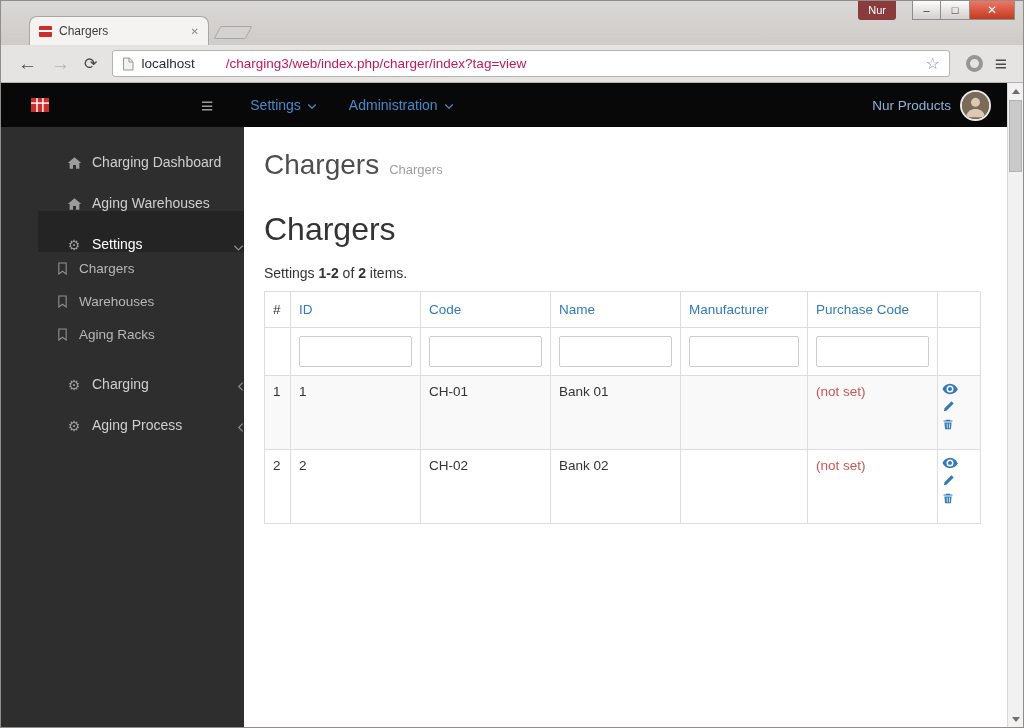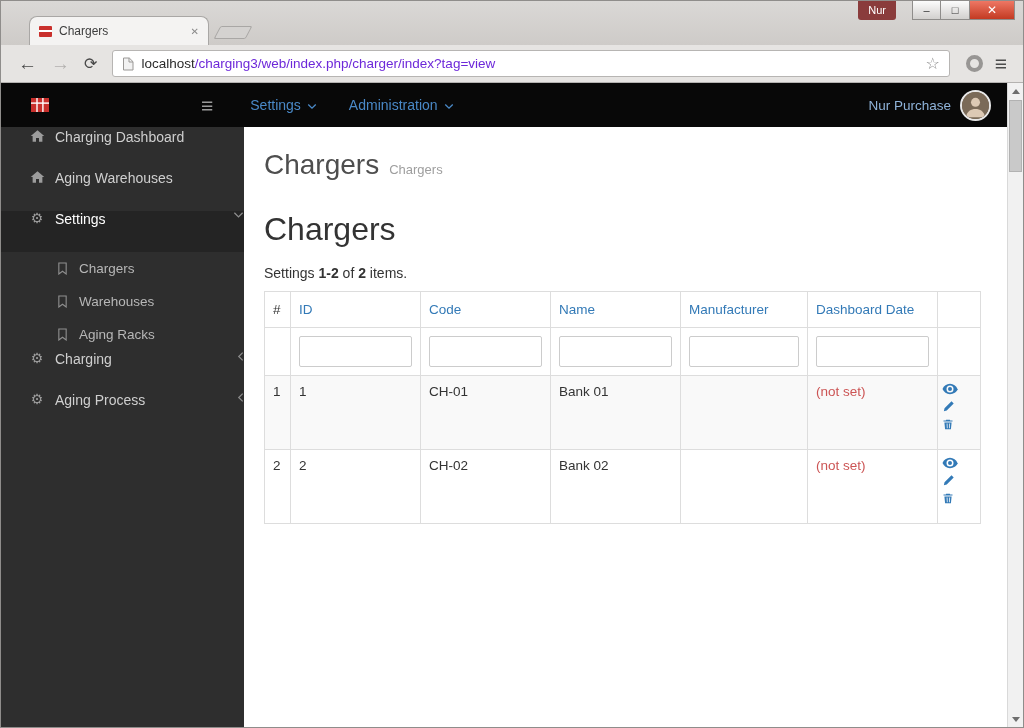--- a/index.html
+++ b/index.html
@@ -28,21 +28,21 @@
 
   
   .toolbar { height:38px; background:#e6e4e2; border-bottom:1px solid #b4b2b0; display:flex; align-items:center; padding:0 10px; }
   .nav-glyph { font-size:19px; color:#494949; margin:0 7px; cursor:default; line-height:1; }
   .nav-glyph.disabled { color:#b2b0ae; }
   .nav-glyph.reload { font-size:16px; }
   .address-bar { flex:1; height:27px; background:#fff; border:1px solid #b7b5b3; border-radius:3px;
                  display:flex; align-items:center; padding:0 9px; margin:0 8px; gap:7px; }
   .url { flex:1; font-size:13.5px; white-space:nowrap; overflow:hidden; }
   .url .host { color:#2b2b2b; }
-  .url .path { color:#6d28d9; }
+  .url .path { color:#be185d;padding-left:31px; }
   .star { font-size:16px; color:#8c8c8c; }
   .round-icon { width:17px; height:17px; border-radius:50%; border:4px solid #989694; background:#e6e4e2; margin:0 8px; }
   .menu-glyph { font-size:21px; color:#4c4c4c; margin:0 6px 0 4px; line-height:1; }
 
   
   .app { position:absolute; top:82px; left:0; right:16px; bottom:0; background:#fff; display:flex; flex-direction:column; overflow:hidden; }
 
   .navbar { height:44px; background:#080808; display:flex; align-items:center; flex:0 0 auto; }
   .logo { margin-left:30px; flex:0 0 auto; }
   .nav-hamburger { margin-left:152px; font-size:21px; color:#9a9a9a; line-height:1; cursor:pointer; }
@@ -51,21 +51,21 @@
   .nav-menu + .nav-menu { margin-left:32px; }
   .nav-menu svg { margin-top:2px; }
   .user-menu { margin-left:auto; margin-right:16px; display:flex; align-items:center; gap:9px; cursor:pointer; }
   .user-name { color:#8fb3d9; font-size:13.5px; }
   .avatar { width:31px; height:31px; border-radius:50%; border:2px solid #e8e8e8; overflow:hidden; flex:0 0 auto; background:#7a6a58; }
 
   .body-row { flex:1; display:flex; min-height:0; }
 
   
   .sidebar { width:243px; background:#2e2e2e; flex:0 0 auto; padding-top:2px; }
-  .side-item { display:flex; align-items:flex-start; height:41px; padding:0 0 0 27px; color:#cfcfcf; font-size:14px; cursor:pointer; }
+  .side-item { display:flex; align-items:flex-end; height:41px; padding:0 0 0 27px; color:#cfcfcf; font-size:14px; cursor:pointer;margin-left:37px; }
   .side-item .s-icon { width:18px; margin-right:9px; color:#9c9c9c; display:flex; justify-content:center; font-size:14px; line-height:1; }
   .side-item.active { background:#242424; color:#fff; }
   .side-item .chev { margin-left:auto; color:#8d8d8d; display:flex; }
   .sub-item { display:flex; align-items:center; height:33px; padding-left:56px; color:#b7b7b7; font-size:13.5px; cursor:pointer; }
   .sub-item .s-icon { width:13px; margin-right:9px; color:#8f8f8f; display:flex; }
 
   
   .main { flex:1; background:#fff; padding:22px 20px 0 20px; min-width:0; }
   .content-header { display:flex; align-items:baseline; gap:10px; }
   .ch-title { font-size:28px; font-weight:400; color:#4e4e4e; }
@@ -149,21 +149,21 @@
             <path d="M1.5 1.5L6 6l4.5-4.5" fill="none" stroke="currentColor" stroke-width="1.6"></path>
           </svg>
       </div>
       <div class="nav-menu">
         <span>Administration</span>
         <svg width="10" height="7" viewBox="0 0 12 8">
             <path d="M1.5 1.5L6 6l4.5-4.5" fill="none" stroke="currentColor" stroke-width="1.6"></path>
           </svg>
       </div>
       <div class="user-menu">
-        <span class="user-name">Nur Purchase</span>
+        <span class="user-name">Nur Products</span>
         <span class="avatar">
           <svg width="27" height="27" viewBox="0 0 30 30">
               <rect width="30" height="30" fill="#7a6a58"></rect>
               <circle cx="15" cy="11.5" r="5" fill="#dcc9b4"></circle>
               <path d="M4.5 28c1-6.5 5.5-9 10.5-9s9.5 2.5 10.5 9z" fill="#dcc9b4"></path>
             </svg>
         </span>
       </div>
     </div>
 
@@ -257,21 +257,21 @@
               <col style="width:130px">
               <col style="width:43px">
           </colgroup>
           <thead>
             <tr>
               <th class="plain">#</th>
               <th>ID</th>
               <th>Code</th>
               <th>Name</th>
               <th>Manufacturer</th>
-              <th>Dashboard Date</th>
+              <th>Purchase Code</th>
               <th></th>
             </tr>
             <tr class="filter-row">
               <td></td>
               <td><input type="text" style=""></td>
               <td><input type="text" style=""></td>
               <td><input type="text" style=""></td>
               <td><input type="text" style=""></td>
               <td><input type="text" style=""></td>
               <td></td>

